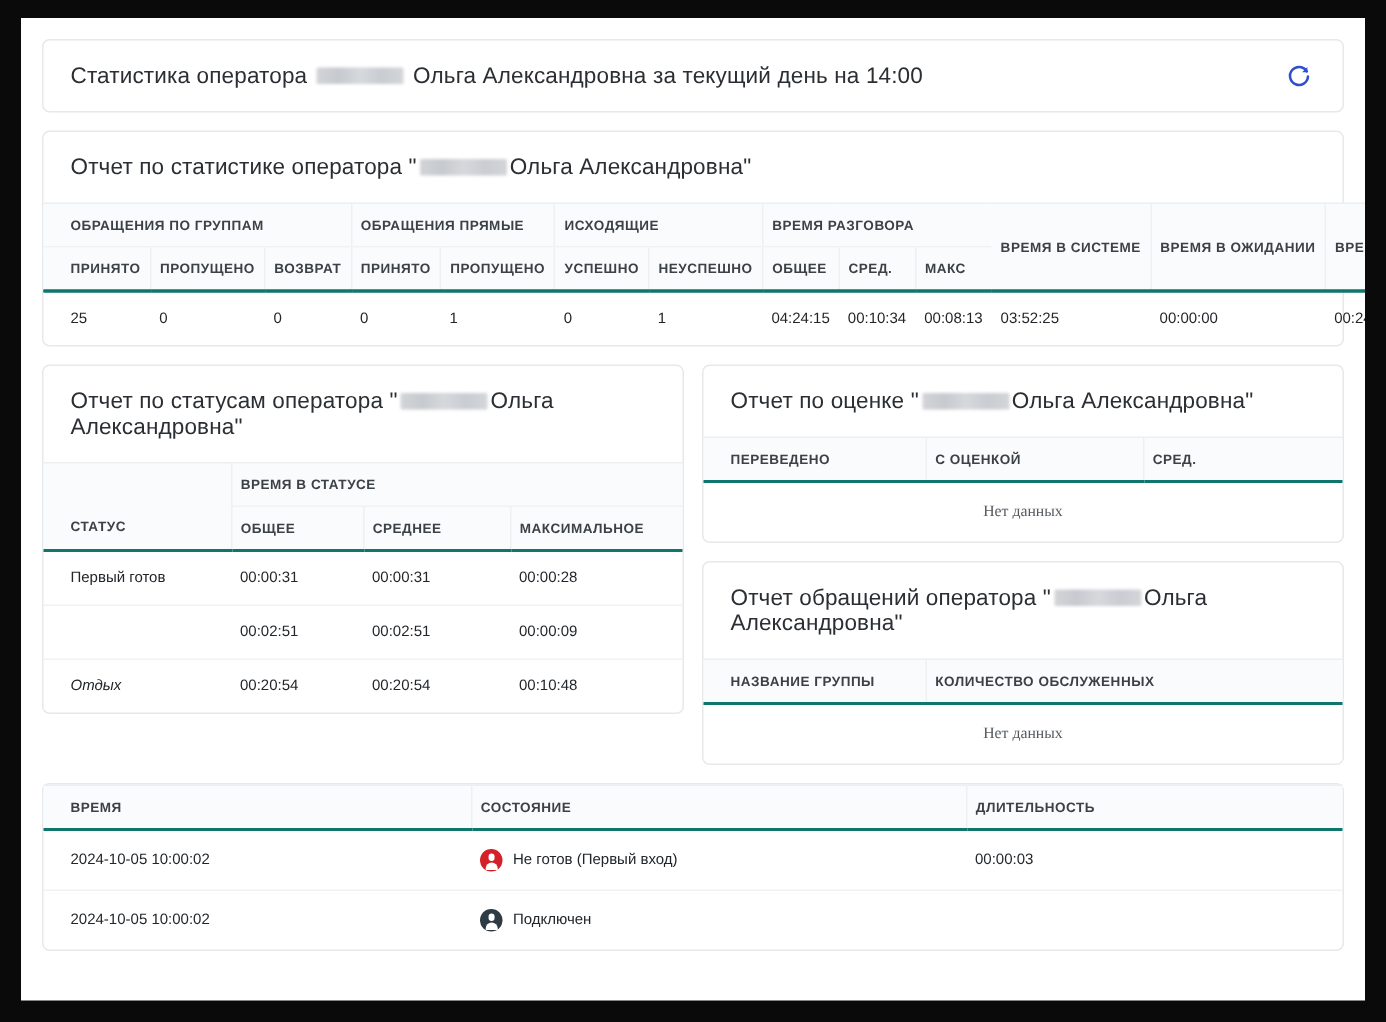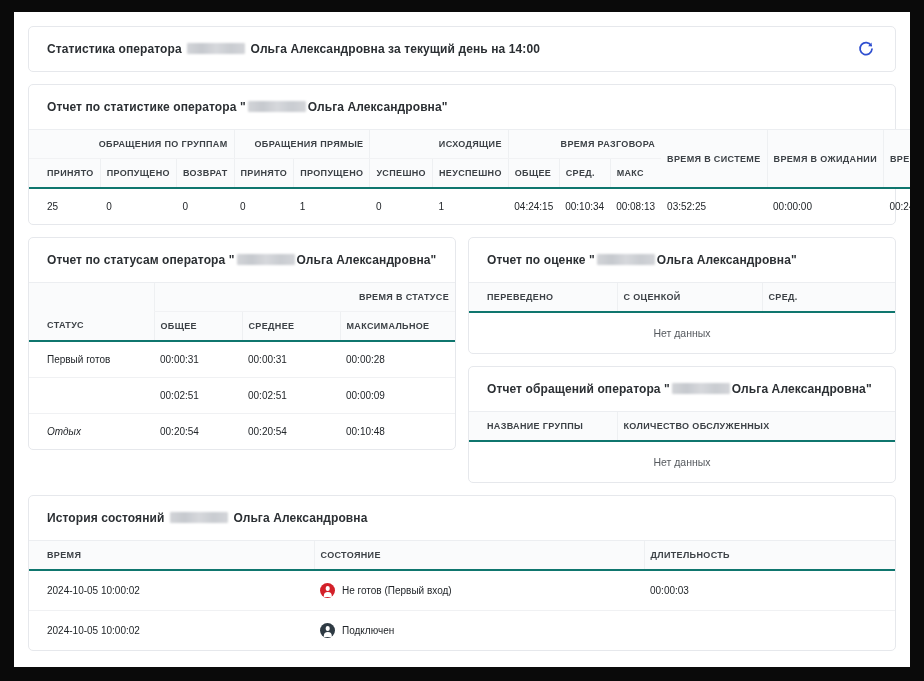--- a/index.html
+++ b/index.html
@@ -16,22 +16,22 @@
     background: #ffffff;
     overflow: hidden;
   }
   .card {
     background: #ffffff;
     border: 1px solid #e6e8ec;
     border-radius: 5px;
     margin: 0 14px 12px 14px;
   }
   .card-title {
-    font-size: 12px;
-    font-weight: bold;
+    font-size: 15px;
+    font-weight: normal;
     color: #2b2f33;
     padding: 15px 18px;
     letter-spacing: .1px;
   }
   .redact {
     display: inline-block;
     width: 58px; height: 11px;
     background: linear-gradient(90deg,#d2d4d8,#c6c9ce,#d6d8dc,#c9ccd1,#d3d5d9);
     vertical-align: -1px;
     border-radius: 1px;
@@ -51,29 +51,29 @@
   
   table { width: 100%; border-collapse: collapse; }
   th {
     font-size: 9px; font-weight: bold; color: #3c4146;
     text-transform: uppercase; letter-spacing: .35px;
     text-align: left; padding: 9px 6px; background: #fafbfc;
     border-top: 1px solid #eceef1;
     border-bottom: 2px solid #0f766e;
     white-space: nowrap; vertical-align: middle;
   }
-  th.grp { text-align: right; border-bottom: 1px solid #f1f2f4; }
+  th.grp { text-align: left; border-bottom: 1px solid #f1f2f4; }
   th.sep { border-left: 1px solid #eef0f2; }
   th.nb { border-top: none; }
   td {
     font-size: 10px; color: #22262a; padding: 12px 6px;
     border-bottom: 1px solid #f0f1f3; white-space: nowrap;
   }
   tr:last-child td { border-bottom: none; }
-  .nodata { text-align: center; color: #55595e; font-size: 10.5px; padding: 14px 6px; }
+  .nodata { text-align: center; color: #55595e; font-size: 10.5px; padding: 14px 6px; font-family: Liberation Serif, serif; }
   
   #main-table th:nth-child(1), #main-table td:nth-child(1) { padding-left: 18px; }
   
   #mid-row { display: flex; gap: 0; }
   #mid-left  { width: 448px; flex: none; }
   #mid-right { width: 448px; flex: none; }
   #mid-left .card  { margin: 0 6px 12px 14px; }
   #mid-right .card { margin: 0 14px 12px 6px; }
   
   .state { display: flex; align-items: center; gap: 7px; text-align: right; }
@@ -238,25 +238,20 @@
             <tr>
               <td class="nodata" colspan="2">Нет данных</td>
             </tr>
           </tbody>
         </table>
       </div>
     </div>
   </div>
 
   <div class="card">
-    <div class="card-title">
-      <span>История состояний</span>
-      <span class="redact"></span>
-      <span>Ольга Александровна</span>
-    </div>
     <table>
       <thead>
         <tr>
           <th style="width:285px;padding-left:18px">ВРЕМЯ</th>
           <th class="sep" style="width:330px">СОСТОЯНИЕ</th>
           <th class="sep">ДЛИТЕЛЬНОСТЬ</th>
         </tr>
       </thead>
       <tbody>
           <tr>

